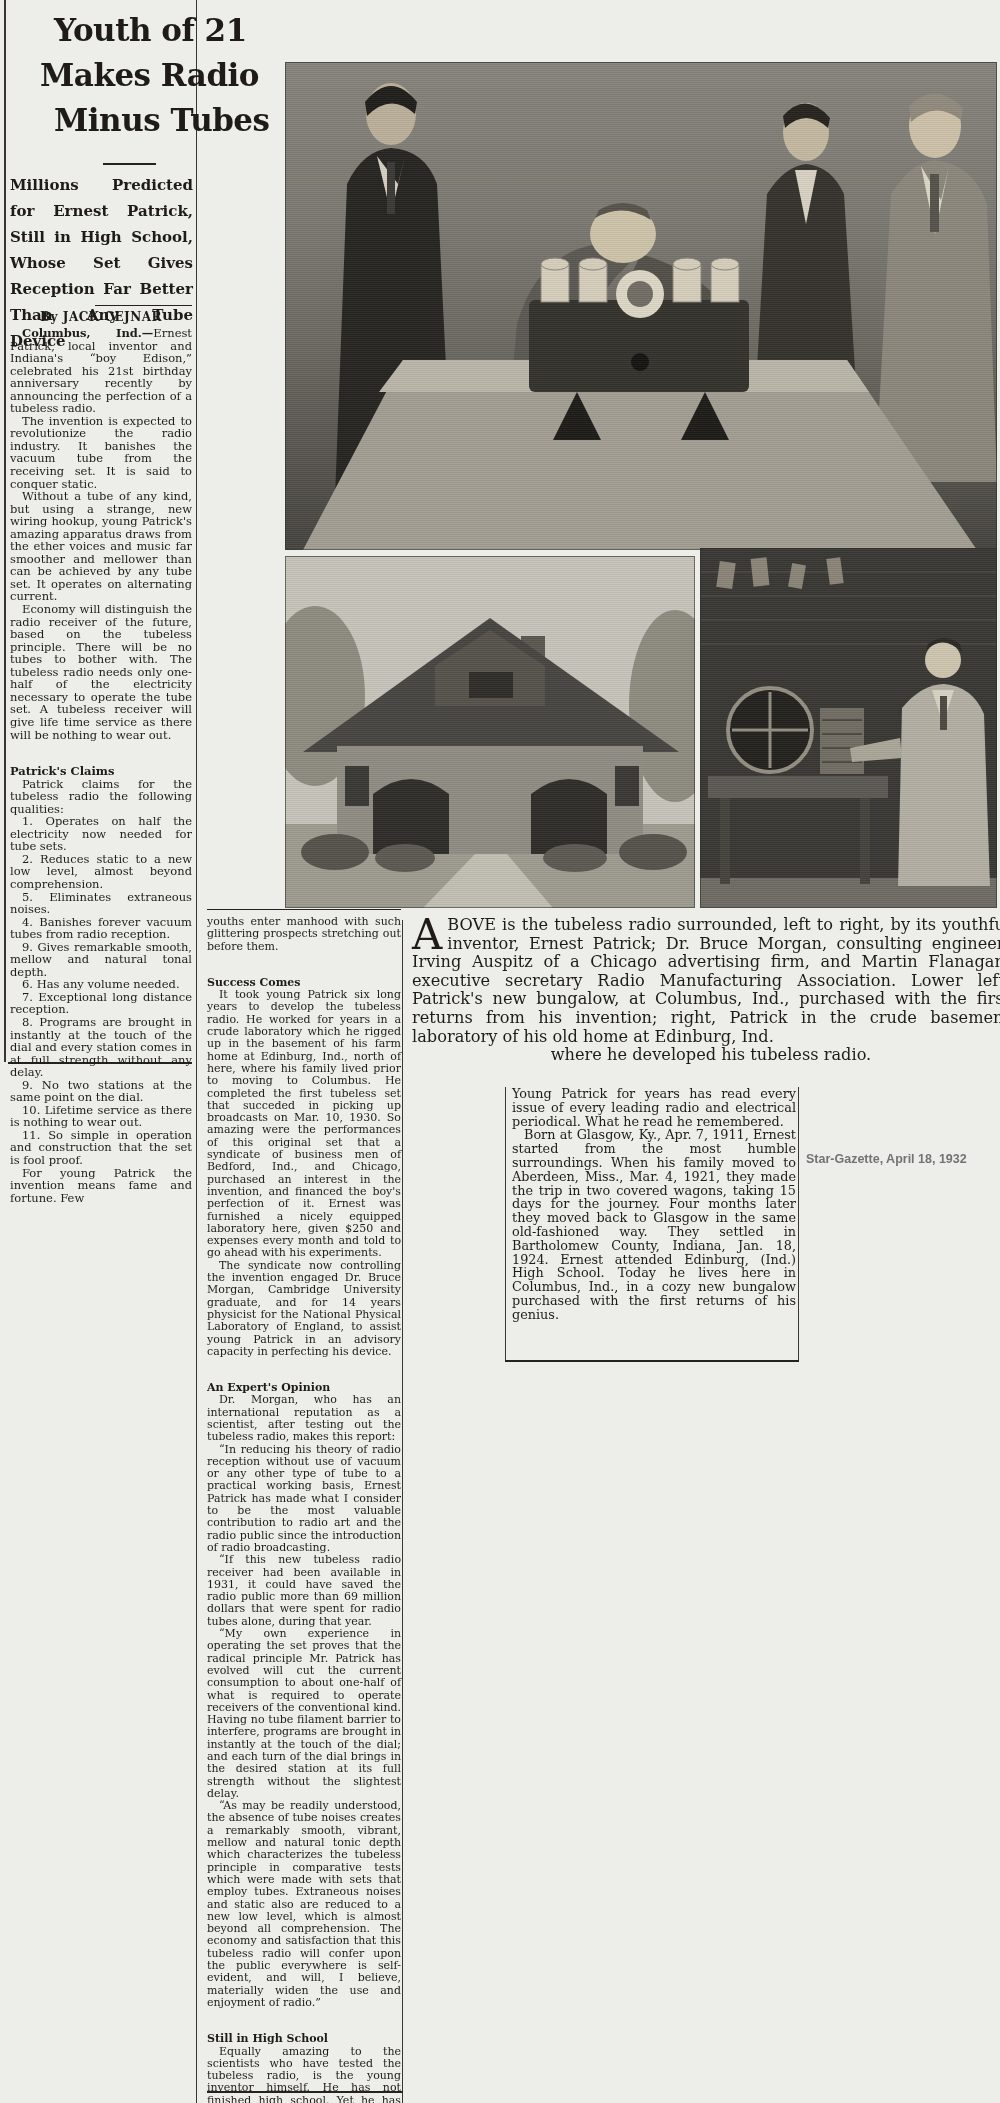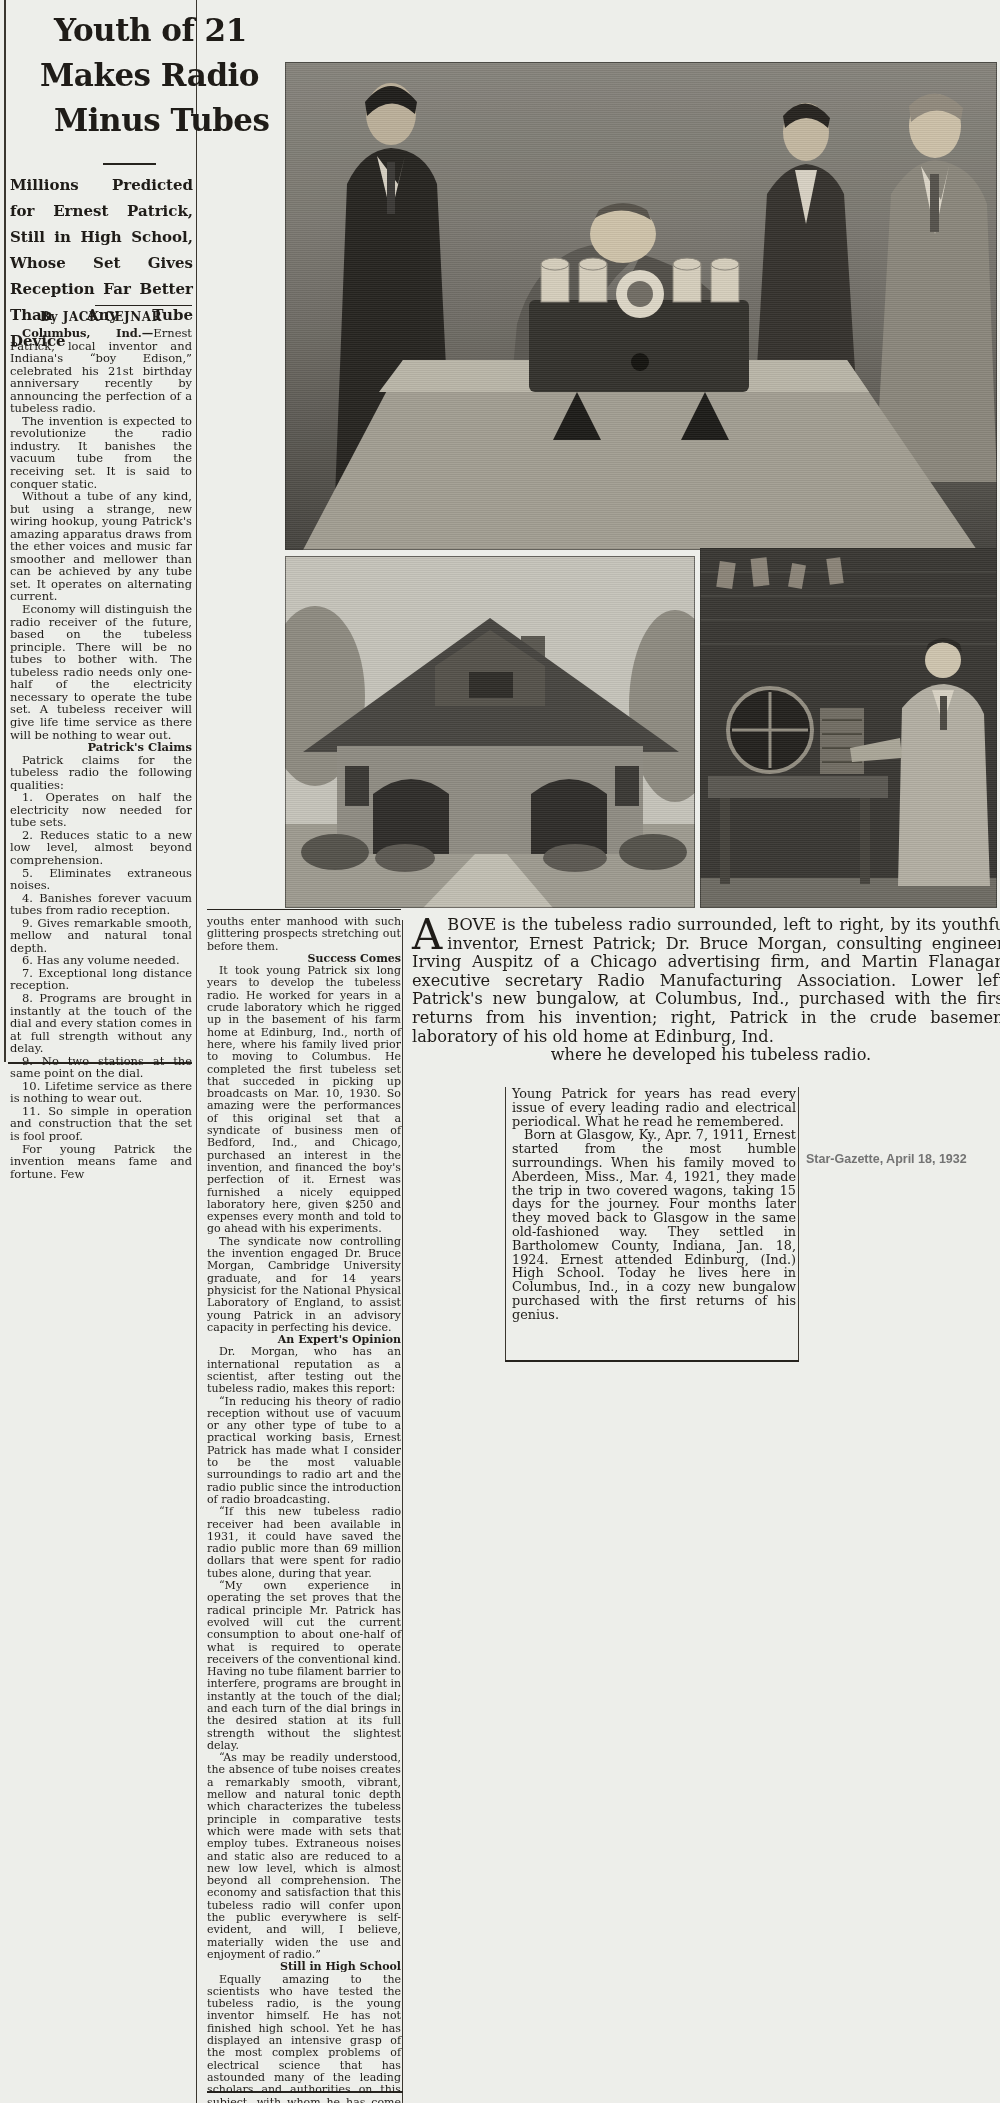--- a/index.html
+++ b/index.html
@@ -15,21 +15,21 @@
   #headline{position:absolute; left:14px; top:8px; width:182px;}
   #subhead{
     position:absolute; left:10px; top:172px; width:183px;
     font-weight:bold; font-size:15px; line-height:26px; text-align:justify;
   }
   #byline{position:absolute; left:10px; top:310px; width:182px; text-align:center;
     font-weight:bold; font-size:12px; letter-spacing:0.5px;}
   .bodycol{position:absolute; text-align:justify;}
   .bodycol p{margin:0; text-indent:12px;}
   .bodycol p.noindent{text-indent:0;}
-  .bodycol .shead{font-weight:bold; text-align:right; text-indent:0;}
+  .bodycol .shead{font-weight:bold; text-align:left; text-indent:0;margin-top:24px;}
   #col1body{left:10px; top:327px; width:182px; font-size:11.5px; line-height:12.55px;}
   #col2body{left:207px; top:916px; width:194px; font-size:11px; line-height:12.3px;}
   #col3body{left:512px; top:1087px; width:284px; font-size:12.8px; line-height:13.8px;}
   
   #masthead{
     position:absolute; left:230px; top:4px; width:770px; text-align:center;
     font-style:italic; font-weight:bold; font-size:30px; letter-spacing:1px; word-spacing:7px;
   }
   
   .photo{position:absolute; overflow:hidden; background:#6b6862; box-shadow:0 0 0 1px #44423c inset;}
@@ -231,21 +231,21 @@
     <p class="lastline">where he developed his tubeless radio.</p>
   </div>
 
   <div id="col2body" class="bodycol">
     <p class="noindent">youths enter manhood with such glittering prospects stretching out before them.</p>
     <p class="shead">Success Comes</p>
     <p>It took young Patrick six long years to develop the tubeless radio. He worked for years in a crude laboratory which he rigged up in the basement of his farm home at Edinburg, Ind., north of here, where his family lived prior to moving to Columbus.  He completed the first tubeless set that succeded in picking up broadcasts on Mar. 10, 1930. So amazing were the performances of this original set that a syndicate of business men of Bedford, Ind., and Chicago, purchased an interest in the invention, and financed the boy's perfection of it.  Ernest was furnished a nicely equipped laboratory here, given $250 and expenses every month and told to go ahead with his experiments.</p>
     <p>The syndicate now controlling the invention engaged Dr. Bruce Morgan, Cambridge University graduate, and for 14 years physicist for the National Physical Laboratory of England, to assist young Patrick in an advisory capacity in perfecting his device.</p>
     <p class="shead">An Expert's Opinion</p>
     <p>Dr. Morgan, who has an international reputation as a scientist, after testing out the tubeless radio, makes this report:</p>
-    <p>“In reducing his theory of radio reception without use of vacuum or any other type of tube to a practical working basis, Ernest Patrick has made what I consider to be the most valuable surroundings to radio art and the radio public since the introduction of radio broadcasting.</p>
+    <p>“In reducing his theory of radio reception without use of vacuum or any other type of tube to a practical working basis, Ernest Patrick has made what I consider to be the most valuable contribution to radio art and the radio public since the introduction of radio broadcasting.</p>
     <p>“If this new tubeless radio receiver had been available in 1931, it could have saved the radio public more than 69 million dollars that were spent for radio tubes alone, during that year.</p>
     <p>“My own experience in operating the set proves that the radical principle Mr. Patrick has evolved will cut the current consumption to about one-half of what is required to operate receivers of the conventional kind.  Having no tube filament barrier to interfere, programs are brought in instantly at the touch of the dial; and each turn of the dial brings in the desired station at its full strength without the slightest delay.</p>
     <p>“As may be readily understood, the absence of tube noises creates a remarkably smooth, vibrant, mellow and natural tonic depth which characterizes the tubeless principle in comparative tests which were made with sets that employ tubes. Extraneous noises and static also are reduced to a new low level, which is almost beyond all comprehension.  The economy and satisfaction that this tubeless radio will confer upon the public everywhere is self-evident, and will, I believe, materially widen the use and enjoyment of radio.”</p>
     <p class="shead">Still in High School</p>
     <p>Equally amazing to the scientists who have tested the tubeless radio, is the young inventor himself.  He has not finished high school.  Yet he has displayed an intensive grasp of the most complex problems of electrical science that has astounded many of the leading scholars and authorities on this subject, with whom he has come into contact.</p>
   </div>
 
   <div id="col3body" class="bodycol">
     <p class="noindent">Young Patrick for years has read every issue of every leading radio and electrical periodical.  What he read he remembered.</p>
     <p>Born at Glasgow, Ky., Apr. 7, 1911, Ernest started from the most humble surroundings.  When his family moved to Aberdeen, Miss., Mar. 4, 1921, they made the trip in two covered wagons, taking 15 days for the journey.  Four months later they moved back to Glasgow in the same old-fashioned way.  They settled in Bartholomew County, Indiana, Jan. 18, 1924.  Ernest attended Edinburg, (Ind.) High School. Today he lives here in Columbus, Ind., in a cozy new bungalow purchased with the first returns of his genius.</p>

